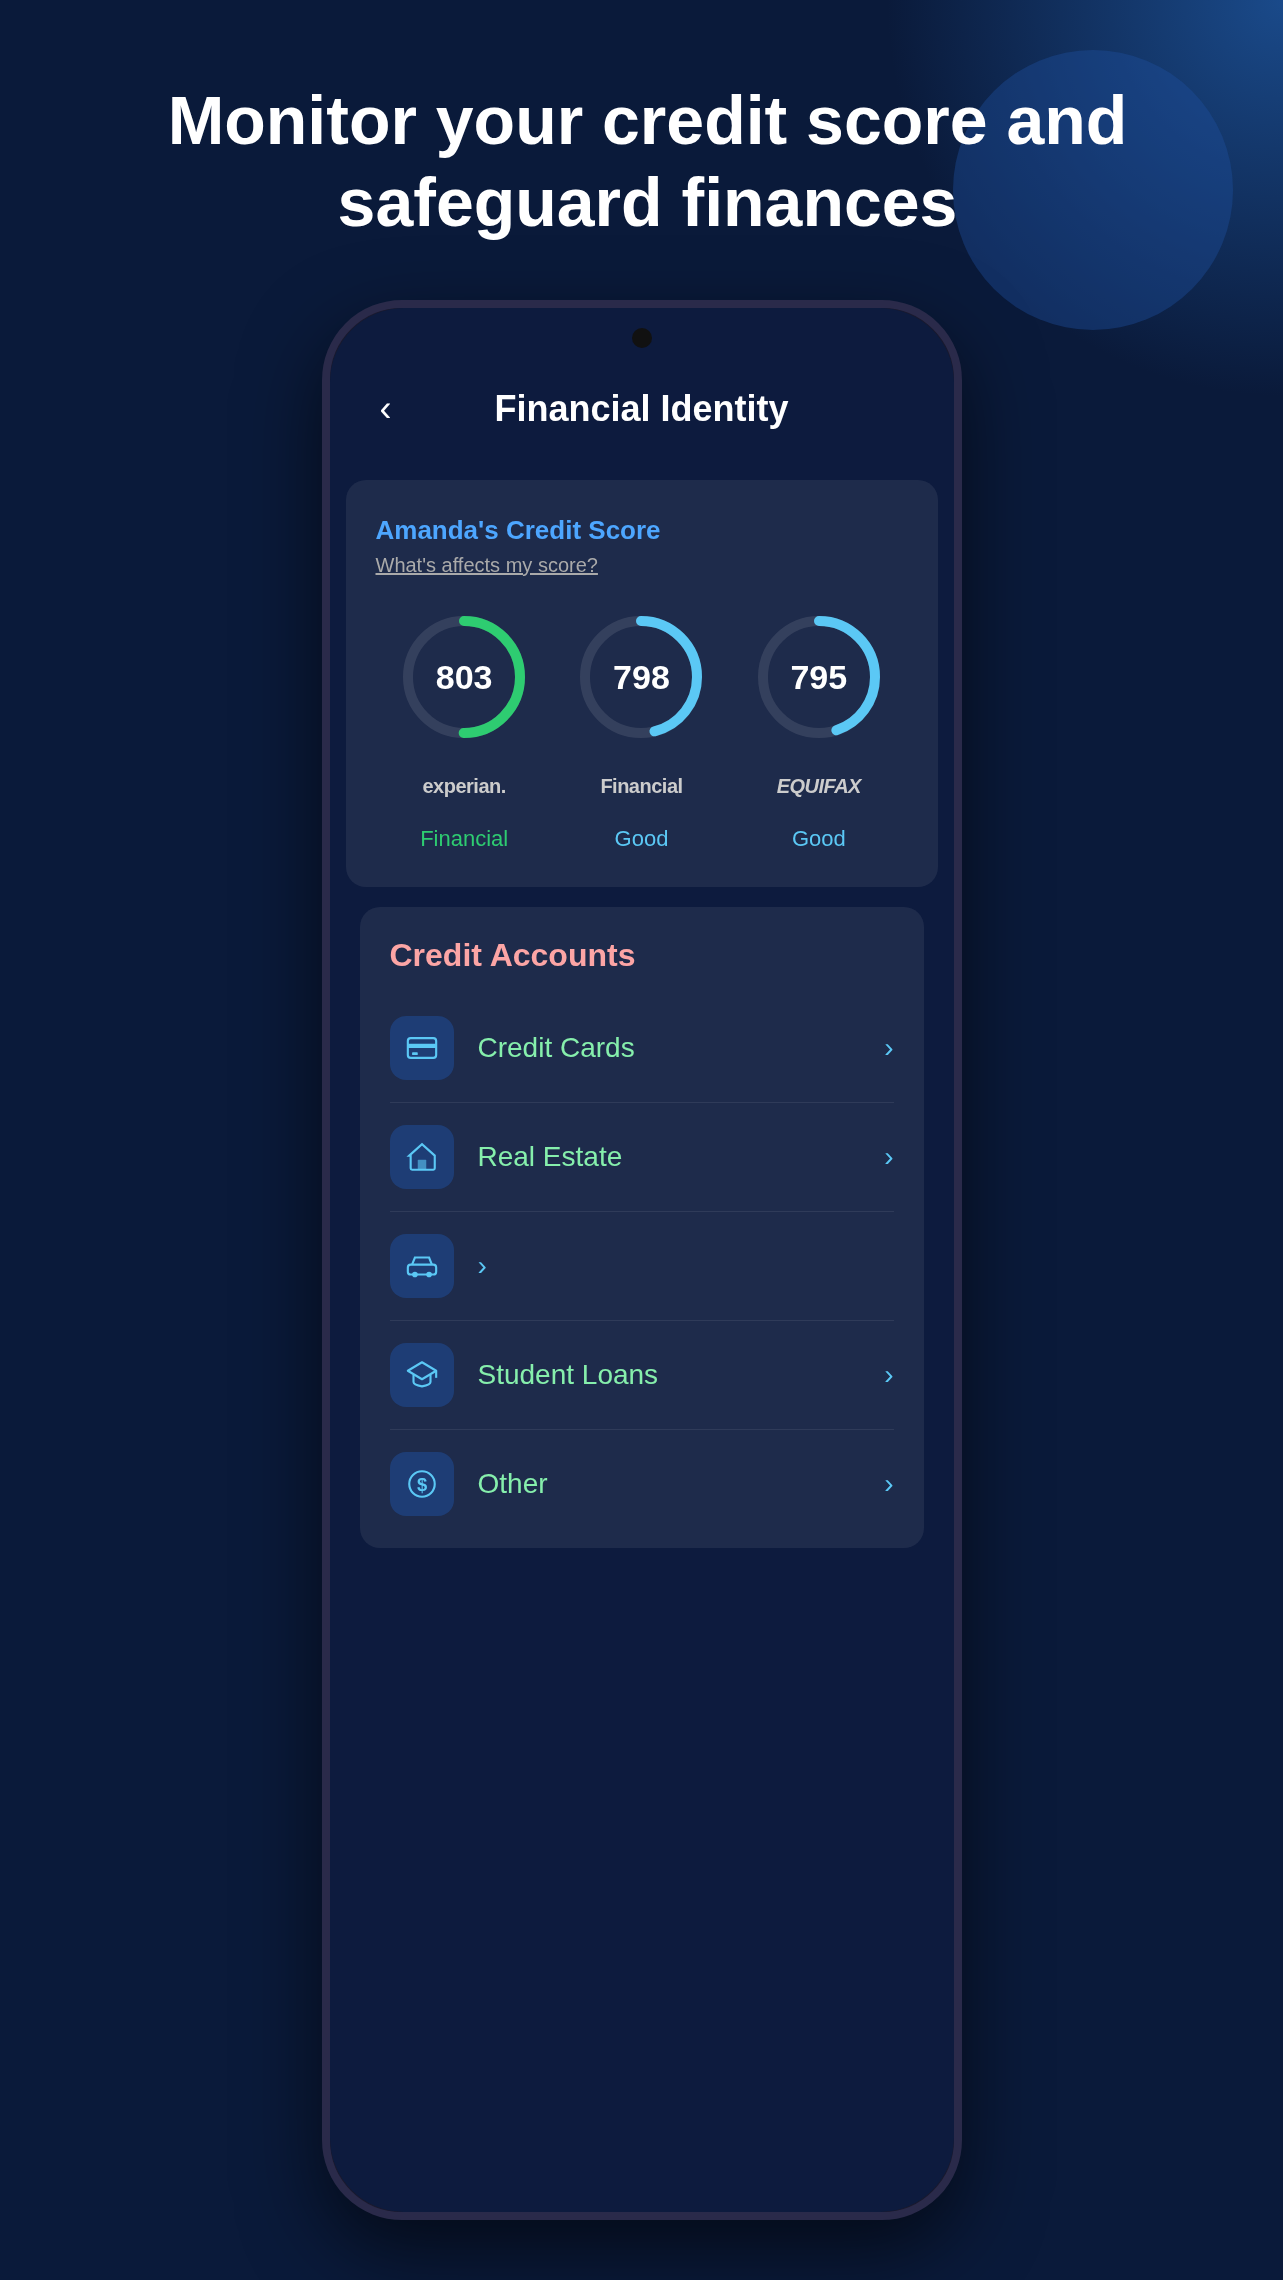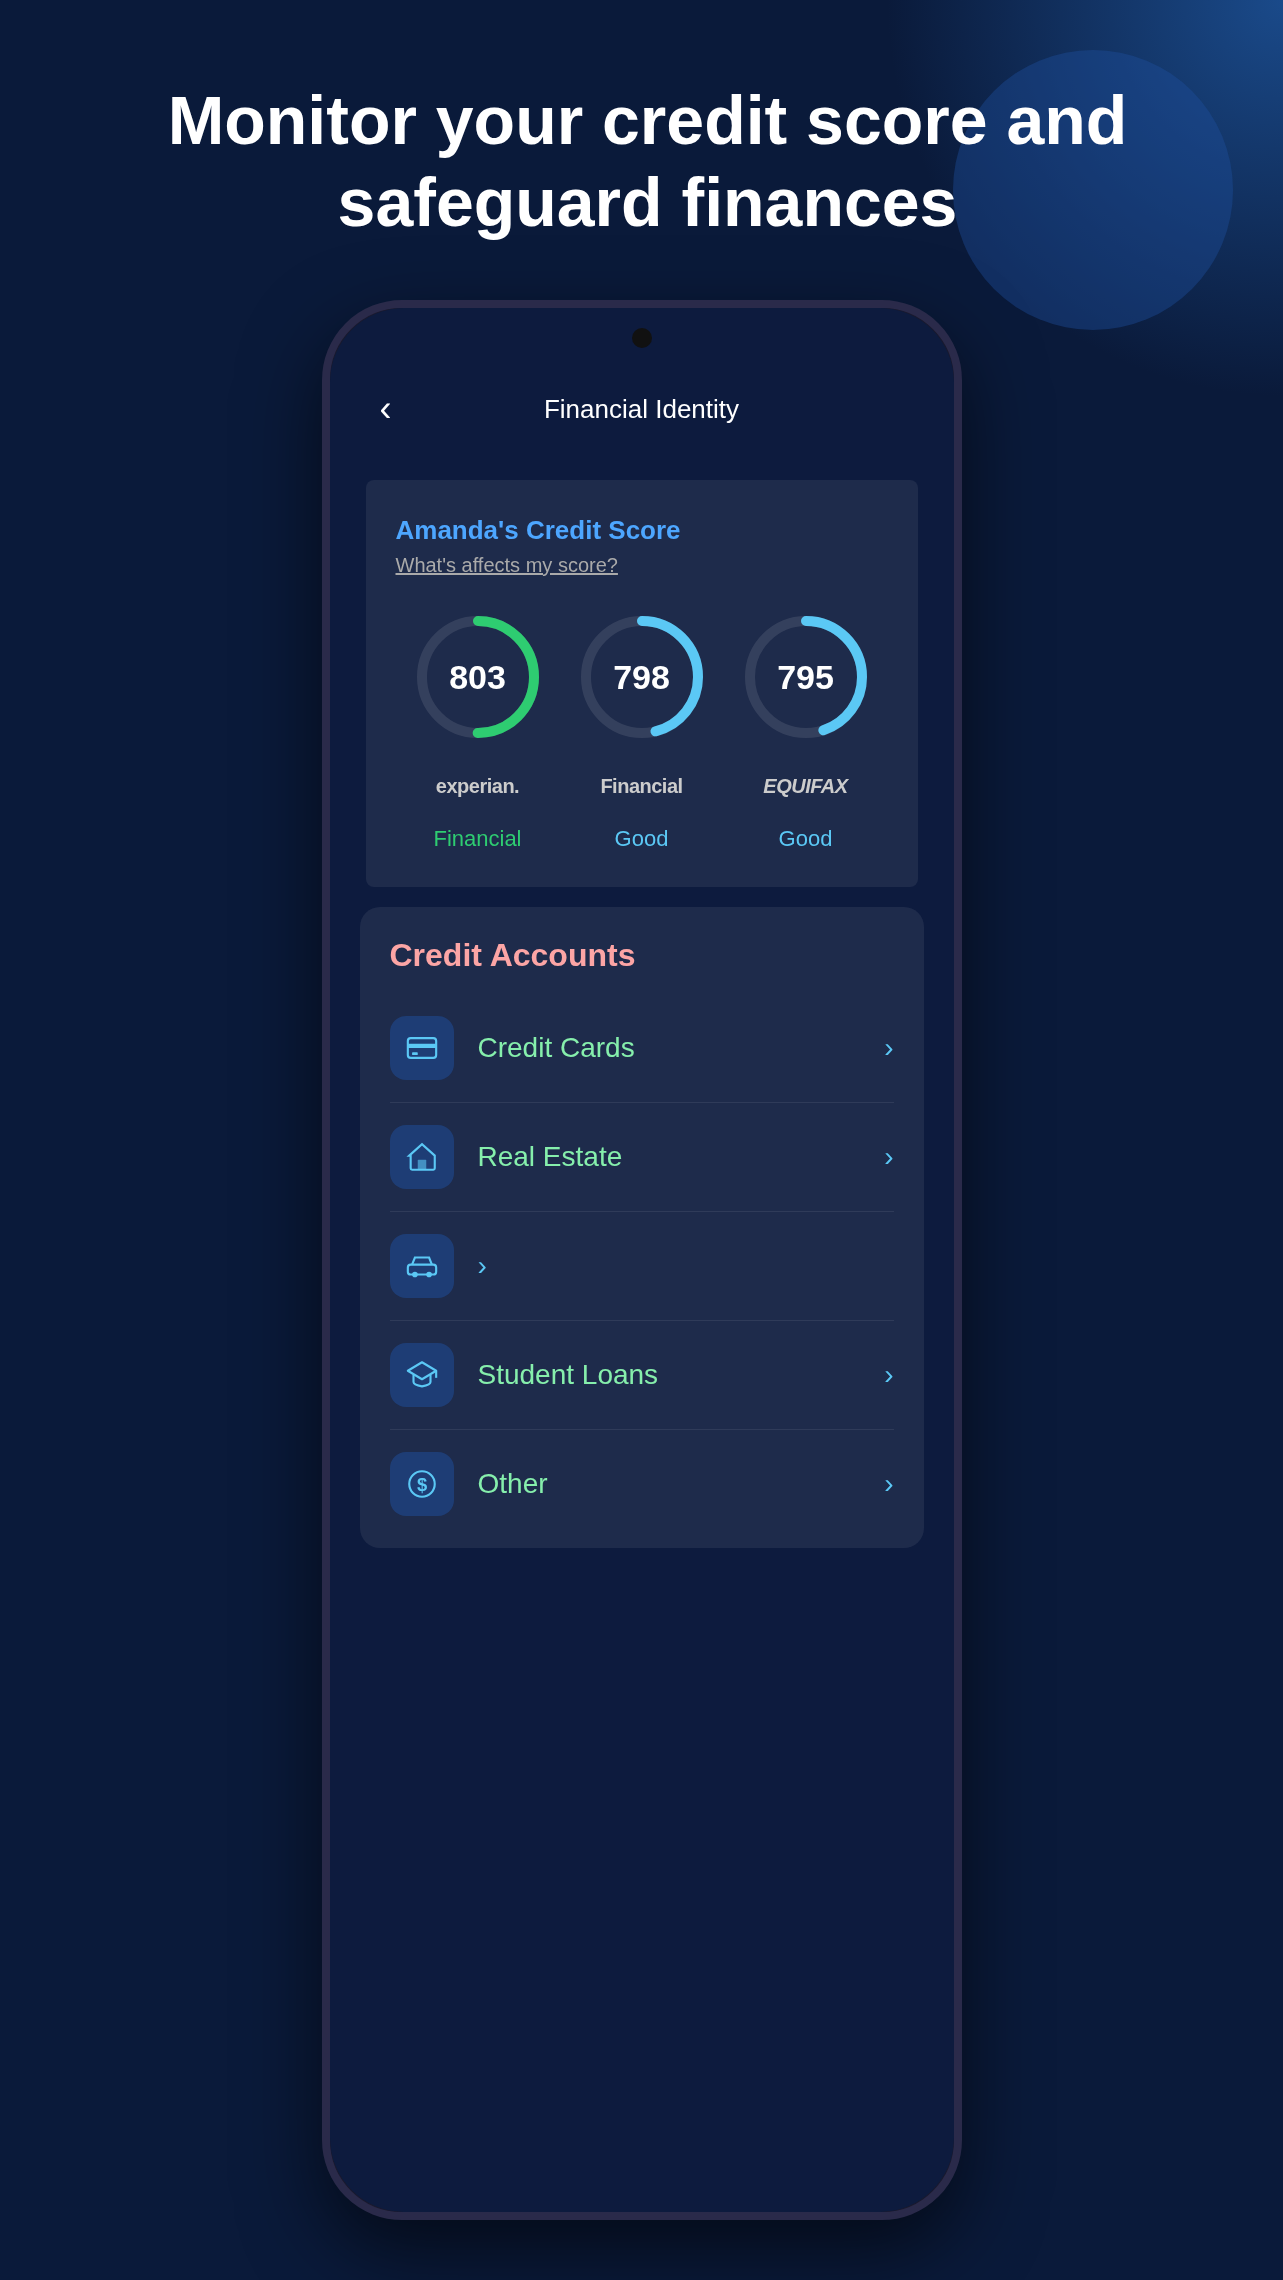--- a/index.html
+++ b/index.html
@@ -106,29 +106,29 @@
       font-size: 36px;
       cursor: pointer;
       padding: 10px;
     }
 
     .screen-title {
       position: absolute;
       left: 50%;
       transform: translateX(-50%);
       color: #ffffff;
-      font-size: 26px;
-      font-weight: 400;
+      font-size: 36px;
+      font-weight: 700;
     }
 
     
     .credit-score-card {
-      margin: 20px 36px;
+      margin: 20px 16px;
       background: rgba(255,255,255,0.07);
-      border-radius: 8px;
+      border-radius: 20px;
       padding: 35px 30px;
     }
 
     .card-title {
       color: #4da6ff;
       font-size: 26px;
       font-weight: 600;
       margin-bottom: 8px;
     }
 

